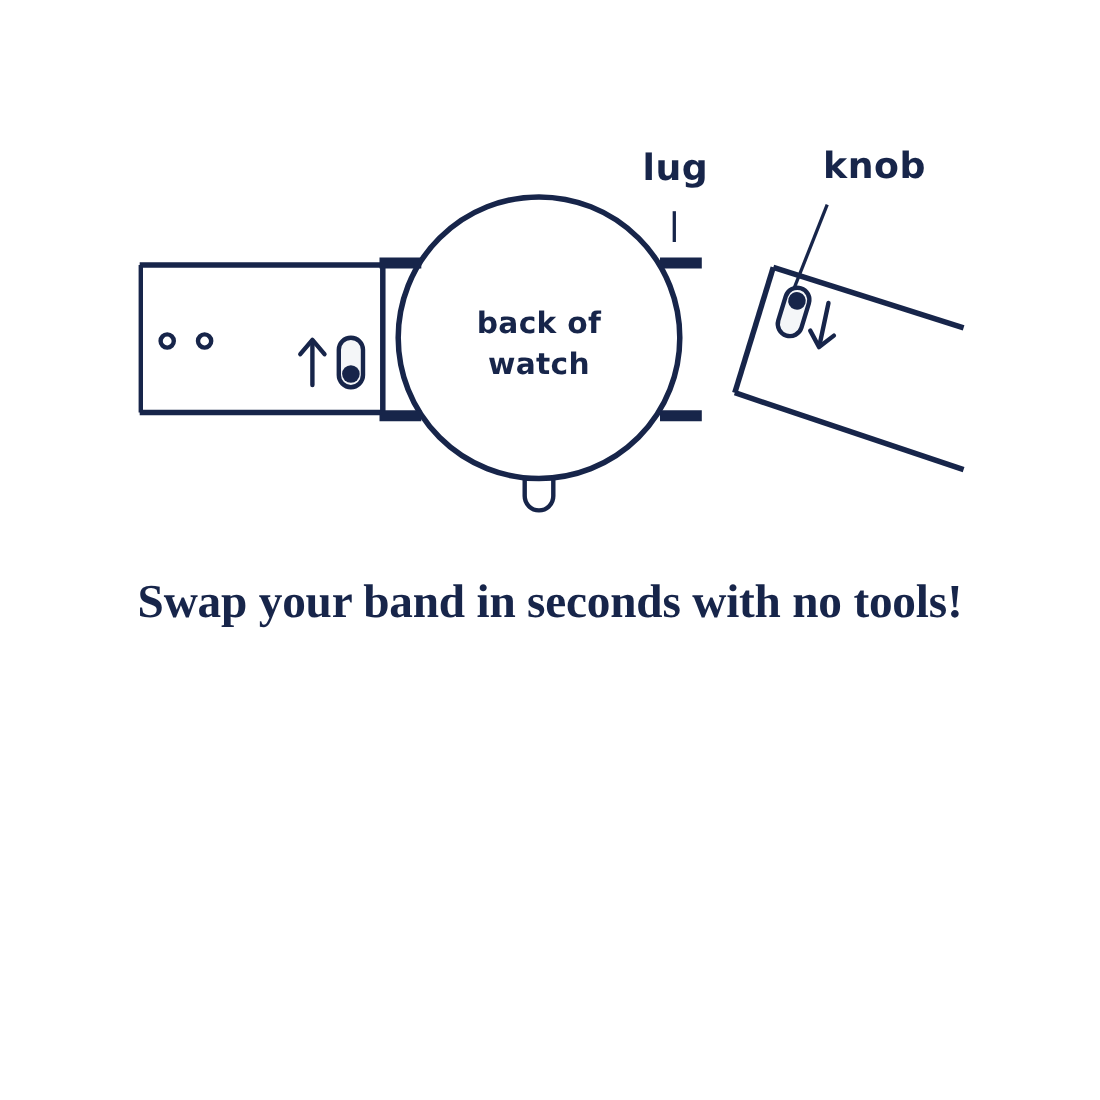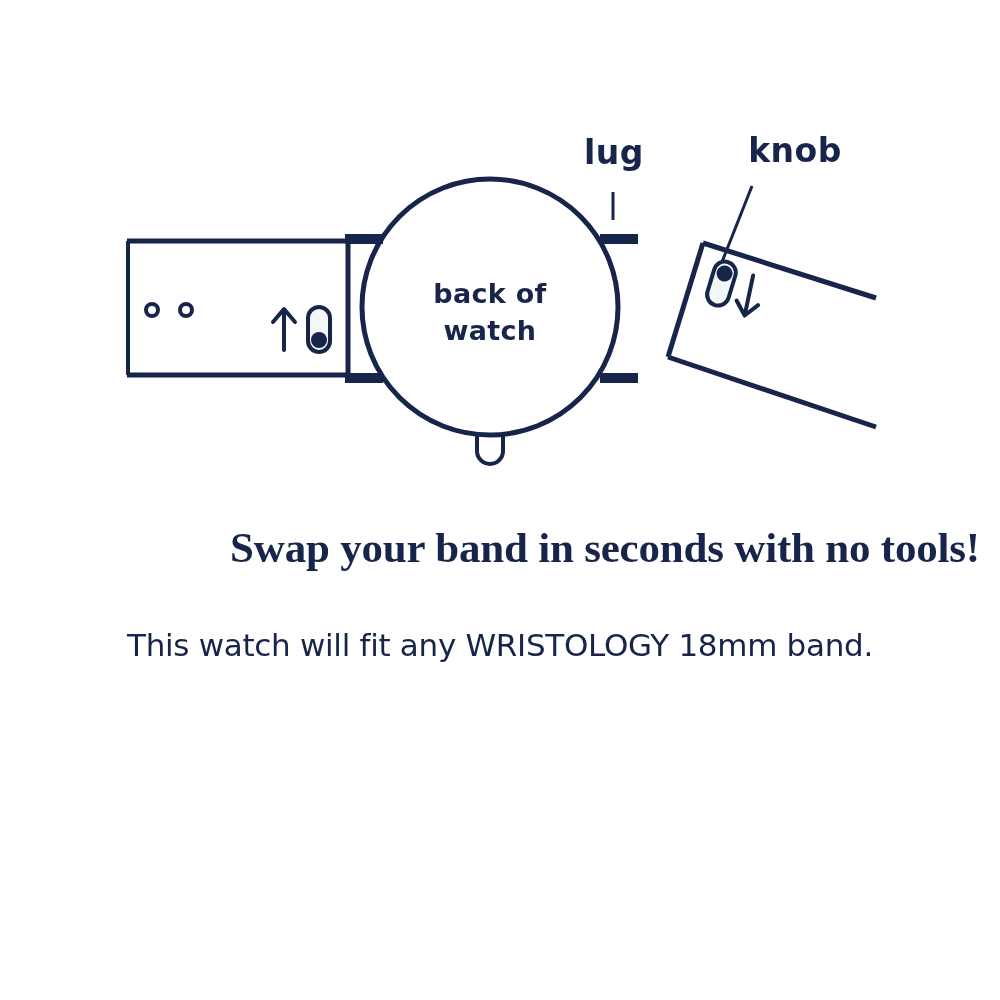--- a/index.html
+++ b/index.html
@@ -56,21 +56,20 @@
   }
   .headline {
     font-family: "Liberation Serif", "DejaVu Serif", serif;
     font-weight: 700;
     font-size: 43px;
     line-height: 1.1;
     color: #17254a;
     margin: 0;
     padding: 0 20px;
     letter-spacing: -0.2px;
-    text-align: right;
   }
   .subline {
     font-family: "DejaVu Sans", "Liberation Sans", sans-serif;
     font-weight: 400;
     font-size: 31px;
     line-height: 1.2;
     color: #17254a;
     margin: 0;
     padding: 56px 20px 0 20px;
     letter-spacing: -0.3px;
@@ -151,16 +150,15 @@
           <line x1="749" y1="275" x2="749" y2="315" stroke="#17254a" stroke-width="4" stroke-linecap="round"></line>
           <polyline points="738,303 749,316 760,303" fill="none" stroke="#17254a" stroke-width="4" stroke-linecap="round" stroke-linejoin="round"></polyline>
         </g>
       </g>
 
     </svg>
   </div>
 
   <div class="caption-block">
     <h1 class="headline">Swap your band in seconds with no tools!</h1>
-    <p class="subline">This watch will fit any WRISTOLOGY 18mm band.</p>
   </div>
 
 </div>
 
 </body></html>

